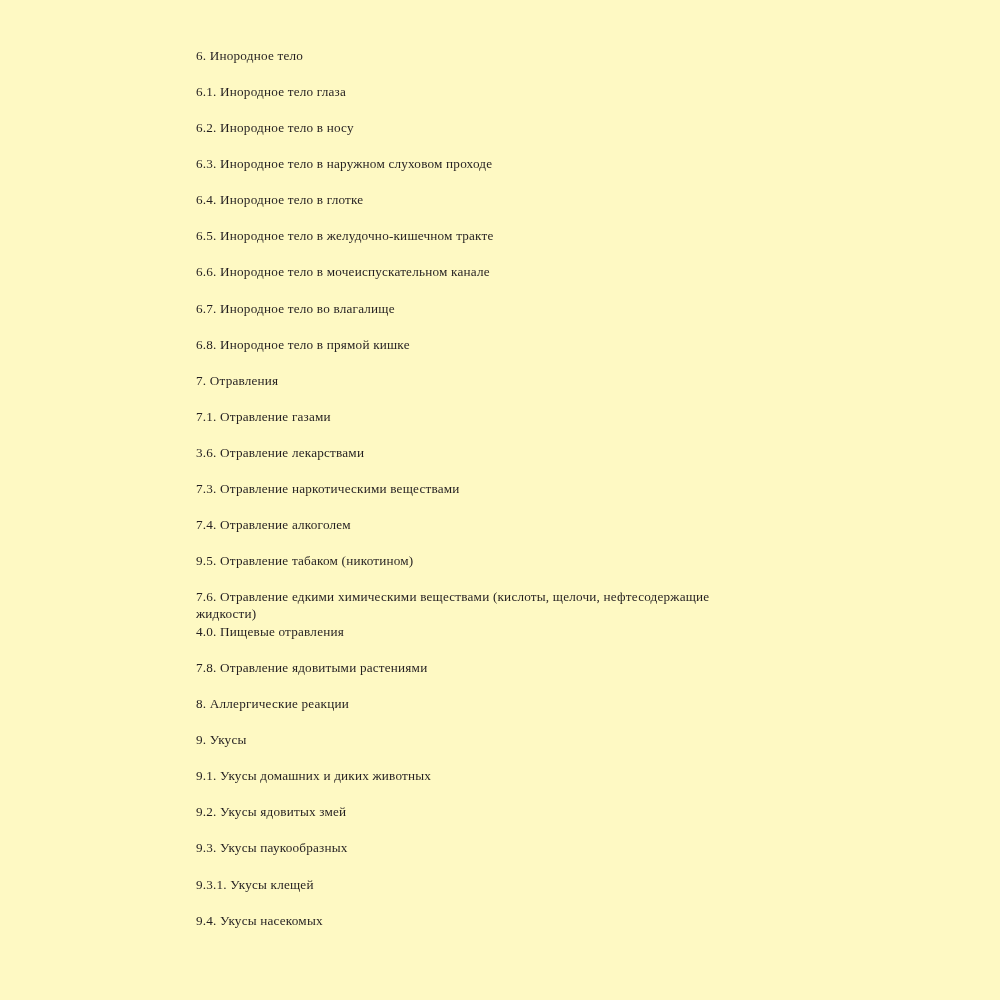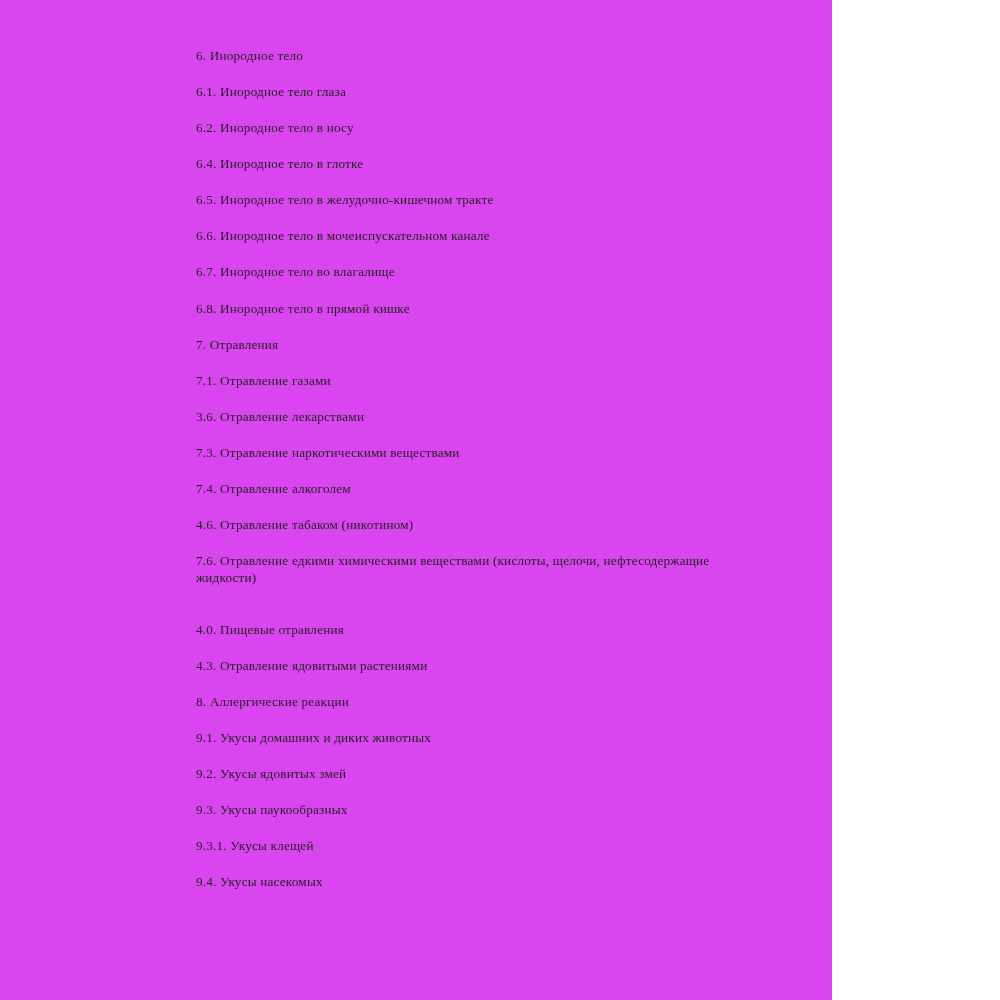--- a/index.html
+++ b/index.html
@@ -9,68 +9,70 @@
   }
   body {
     width: 1000px;
     height: 1000px;
     font-family: "Liberation Serif", serif;
     color: #231f20;
     overflow: hidden;
   }
   .page {
     position: relative;
-    width: 832px;
+    width: 1000px;
     height: 1000px;
-    background: #d946ef;
+    background: #fef9c3;
     box-sizing: border-box;
   }
   .toc {
     position: absolute;
     left: 196px;
     top: 48px;
     width: 620px;
   }
   .toc-entry {
     font-size: 13.2px;
     line-height: 1.28;
     letter-spacing: 0.2px;
     color: #231f20;
     margin: 0 0 19.2px 0;
     font-family: "Liberation Serif", serif;
     white-space: normal;
   }
   .toc-entry.wrap {
     width: 575px;
-    margin-bottom: 35px;
+    margin-bottom: 1px;
   }
 </style>
 </head>
 <body>
 
 <div class="page">
   <div class="toc">
     <p class="toc-entry">6. Инородное тело</p>
     <p class="toc-entry">6.1. Инородное тело глаза</p>
     <p class="toc-entry">6.2. Инородное тело в носу</p>
+    <p class="toc-entry">6.3. Инородное тело в наружном слуховом проходе</p>
     <p class="toc-entry">6.4. Инородное тело в глотке</p>
     <p class="toc-entry">6.5. Инородное тело в желудочно-кишечном тракте</p>
     <p class="toc-entry">6.6. Инородное тело в мочеиспускательном канале</p>
     <p class="toc-entry">6.7. Инородное тело во влагалище</p>
     <p class="toc-entry">6.8. Инородное тело в прямой кишке</p>
     <p class="toc-entry">7. Отравления</p>
     <p class="toc-entry">7.1. Отравление газами</p>
     <p class="toc-entry">3.6. Отравление лекарствами</p>
     <p class="toc-entry">7.3. Отравление наркотическими веществами</p>
     <p class="toc-entry">7.4. Отравление алкоголем</p>
-    <p class="toc-entry">4.6. Отравление табаком (никотином)</p>
+    <p class="toc-entry">9.5. Отравление табаком (никотином)</p>
     <p class="toc-entry wrap">7.6. Отравление едкими химическими веществами (кислоты, щелочи, нефтесодержащие жидкости)</p>
     <p class="toc-entry">4.0. Пищевые отравления</p>
-    <p class="toc-entry">4.3. Отравление ядовитыми растениями</p>
+    <p class="toc-entry">7.8. Отравление ядовитыми растениями</p>
     <p class="toc-entry">8. Аллергические реакции</p>
+    <p class="toc-entry">9. Укусы</p>
     <p class="toc-entry">9.1. Укусы домашних и диких животных</p>
     <p class="toc-entry">9.2. Укусы ядовитых змей</p>
     <p class="toc-entry">9.3. Укусы паукообразных</p>
     <p class="toc-entry">9.3.1. Укусы клещей</p>
     <p class="toc-entry">9.4. Укусы насекомых</p>
 
   </div>
 </div>
 
 </body></html>

